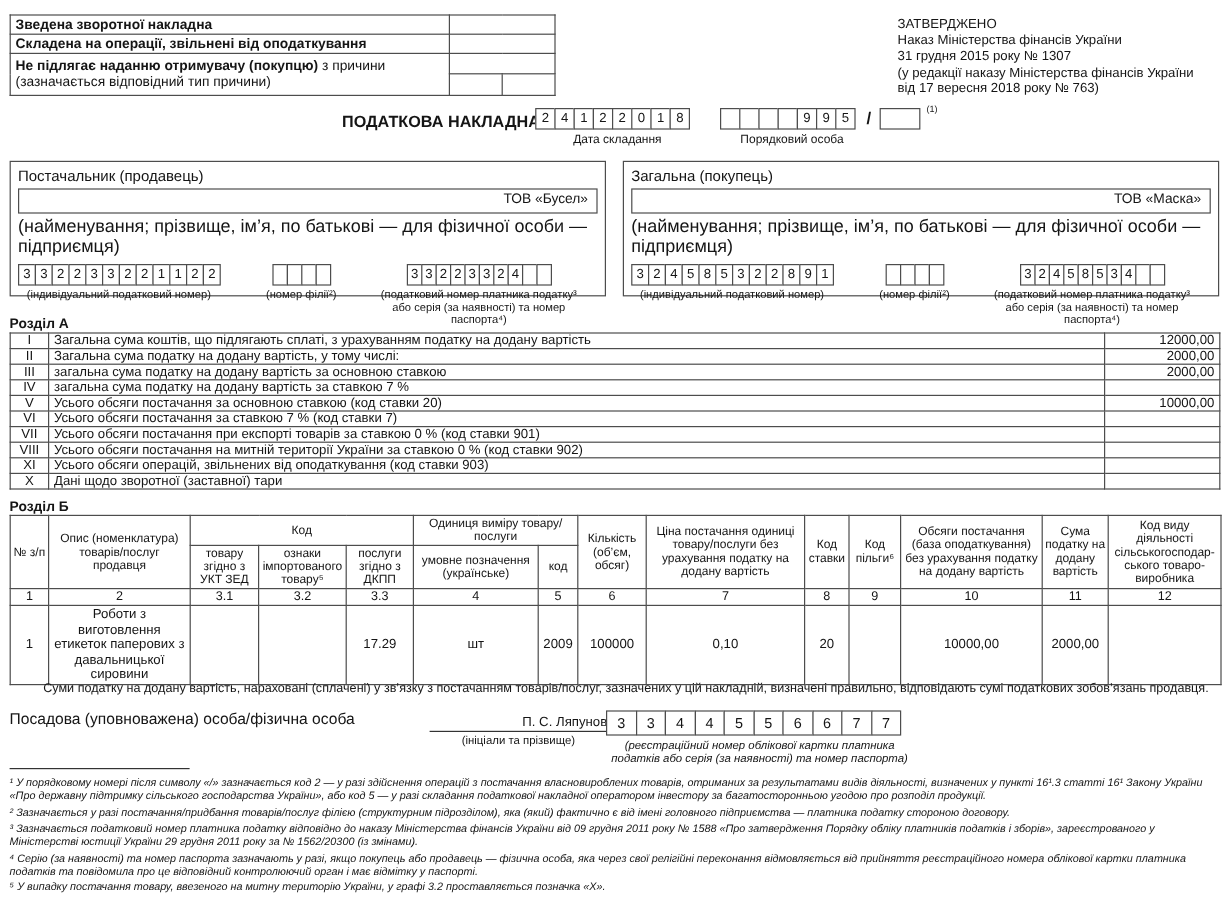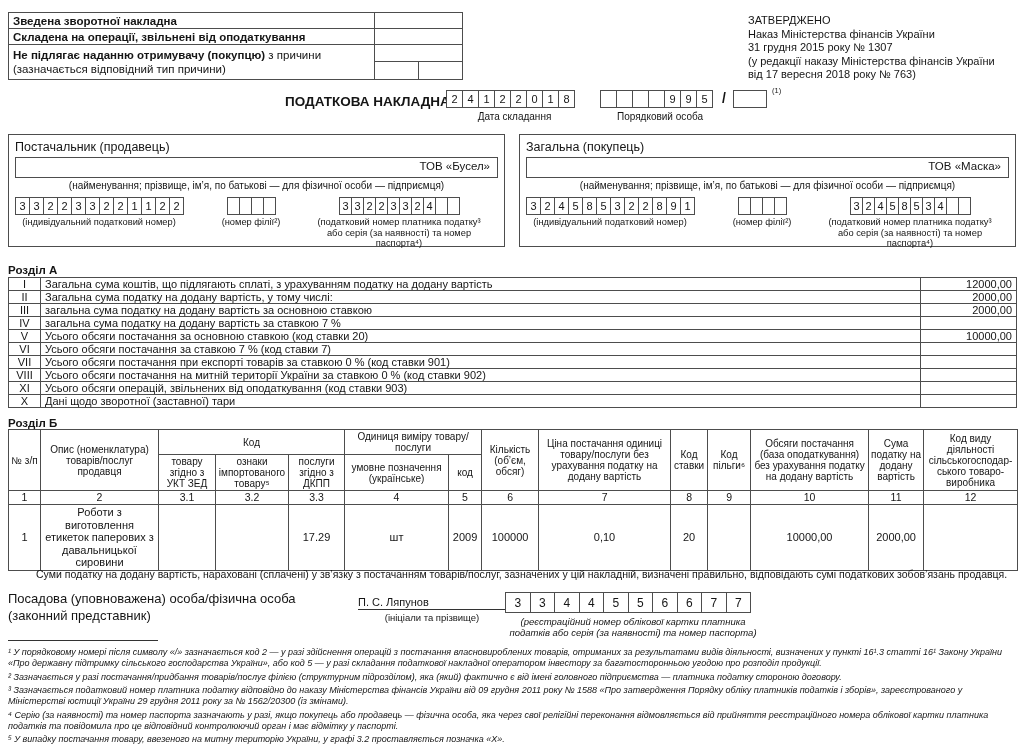--- a/index.html
+++ b/index.html
@@ -35,21 +35,21 @@
   .slash { position:absolute; left:722px; top:90px; font-size:14px; font-weight:bold; }
   .code-group { position:absolute; left:733px; top:90px; }
   .code-group .dcell { width:34px; }
   .fn-mark { position:absolute; left:772px; top:86px; font-size:7.5px; }
 
   
   .party { position:absolute; top:134px; width:497px; height:113px; border:1px solid #4d4d4d; padding:5px 6px; }
   .party.seller { left:8px; } .party.buyer { left:519px; }
   .party-title { font-size:12.5px; font-weight:normal; }
   .party-name { margin-top:3px; border:1px solid #4d4d4d; height:21px; padding:2px 7px; font-size:11.5px;text-align:right; }
-  .party-caption { margin-top:2px; text-align:center; font-size:10px; }
+  .party-caption { margin-top:2px; text-align:left; font-size:15px; }
   .party-nums { margin-top:6px; display:flex; align-items:flex-start; }
   .num-group { display:flex; flex-direction:column; align-items:center; }
   .num-group .caption { font-size:9.3px; text-align:center; margin-top:2px; line-height:10.5px; }
   .g-itn .dcell { width:15px; }
   .g-branch { margin-left:30px; width:76px; }
   .g-branch .dcell { width:13px; }
   .g-tax { margin-left:26px; width:168px; }
   .g-tax .dcell { width:13px; }
 
   
@@ -68,21 +68,21 @@
   .table-b .hB td { height:36px; }
   .table-b .nrow td { height:14px; font-size:10.5px; }
   .table-b .drow td { height:66px; font-size:11px; line-height:12.5px; }
 
   
   .certify { position:absolute; left:36px; top:568px; font-size:10.5px; white-space:nowrap; }
 
   
   .sig-role { position:absolute; left:8px; top:590px; font-size:13px; line-height:17px; }
   .sig-name-group { position:absolute; left:358px; top:596px; width:148px; }
-  .sig-name { text-align:left; font-size:11px; border-bottom:1px solid #333; padding-bottom:1px; }
+  .sig-name { text-align:right; font-size:11px; border-bottom:1px solid #333; padding-bottom:1px; }
   .sig-name-caption { text-align:center; font-size:9.5px; margin-top:2px; }
   .sig-digits { position:absolute; left:505px; top:592px; }
   .sig-digits .dcell { width:25.5px; height:21px; font-size:12px; }
   .sig-reg-caption { position:absolute; left:505px; top:617px; width:256px; text-align:center; font-size:9.5px; line-height:10.5px;font-style:italic; }
 
   
   .fn-rule { position:absolute; left:8px; top:640px; width:150px; border-top:1px solid #333; }
   .fn-list { position:absolute; left:8px; top:647px; width:1008px; font-size:9px; font-style:italic; line-height:11px; }
   .fn-list div { margin-bottom:2.5px; }
 </style>
@@ -387,21 +387,20 @@
       <td>2000,00</td>
       <td></td>
     </tr>
   </tbody>
     </table>
 
   <div class="certify">Суми податку на додану вартість, нараховані (сплачені) у зв’язку з постачанням товарів/послуг, зазначених у цій накладній, визначені правильно, відповідають сумі податкових зобов’язань продавця.</div>
 
   <div class="sig-role">
     <div>Посадова (уповноважена) особа/фізична особа</div>
-    <div>(законний представник)</div>
   </div>
   <div class="sig-name-group">
     <div class="sig-name">П. С. Ляпунов</div>
     <div class="sig-name-caption">(ініціали та прізвище)</div>
   </div>
   <div class="sig-digits digits">
       <span class="dcell">3</span>
       <span class="dcell">3</span>
       <span class="dcell">4</span>
       <span class="dcell">4</span>

